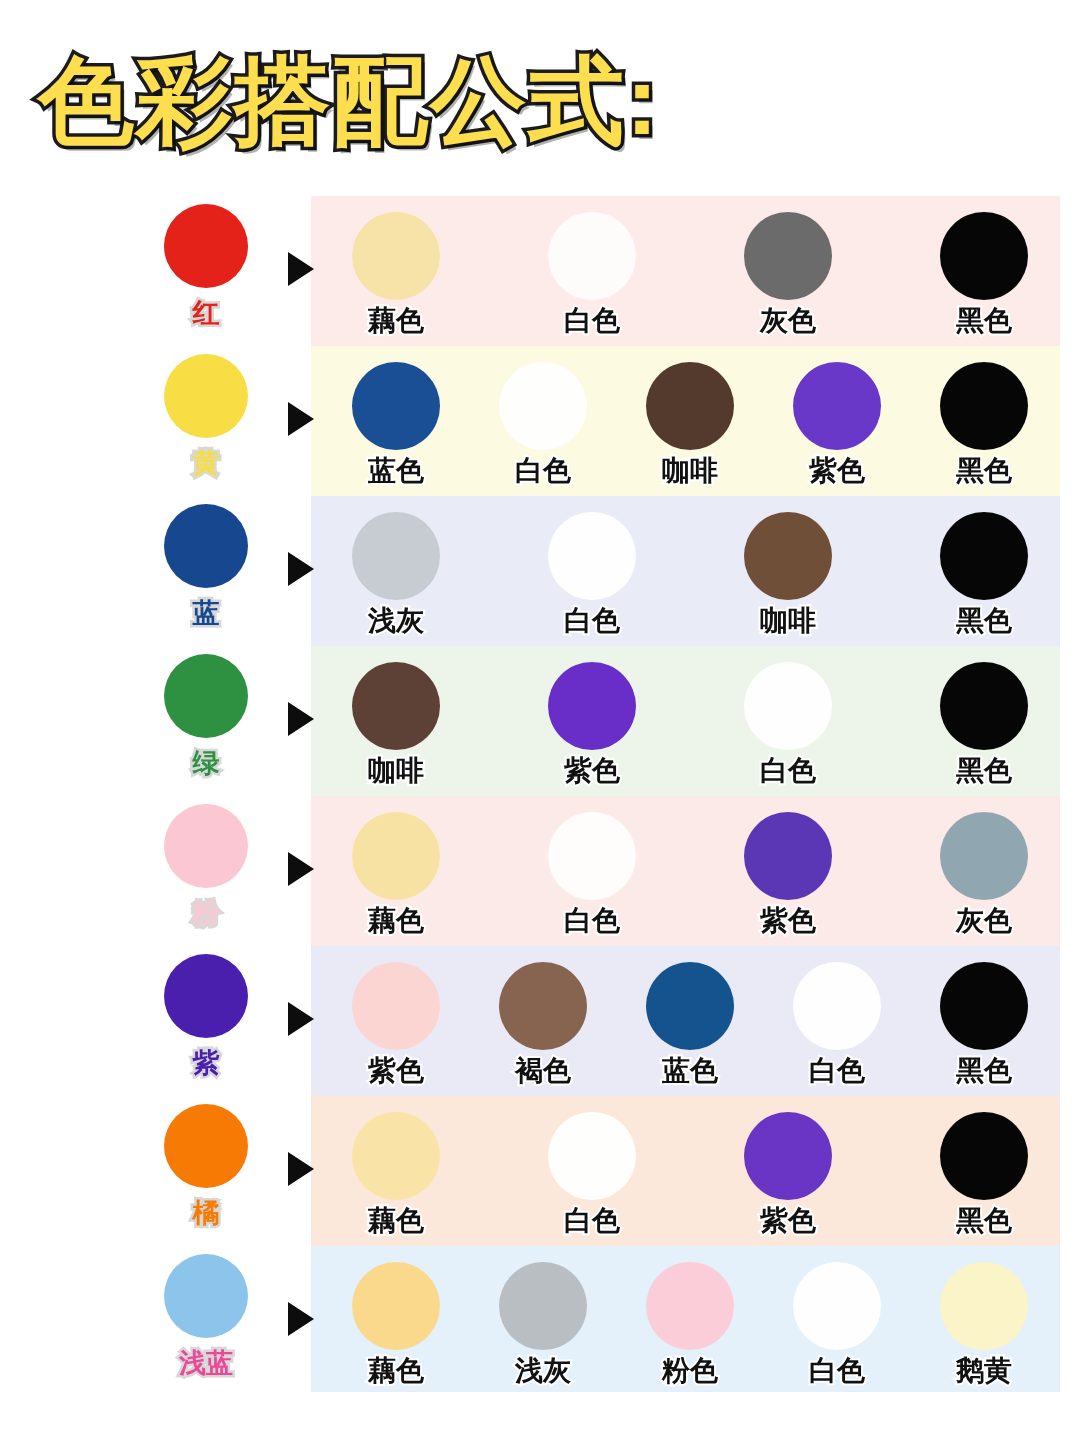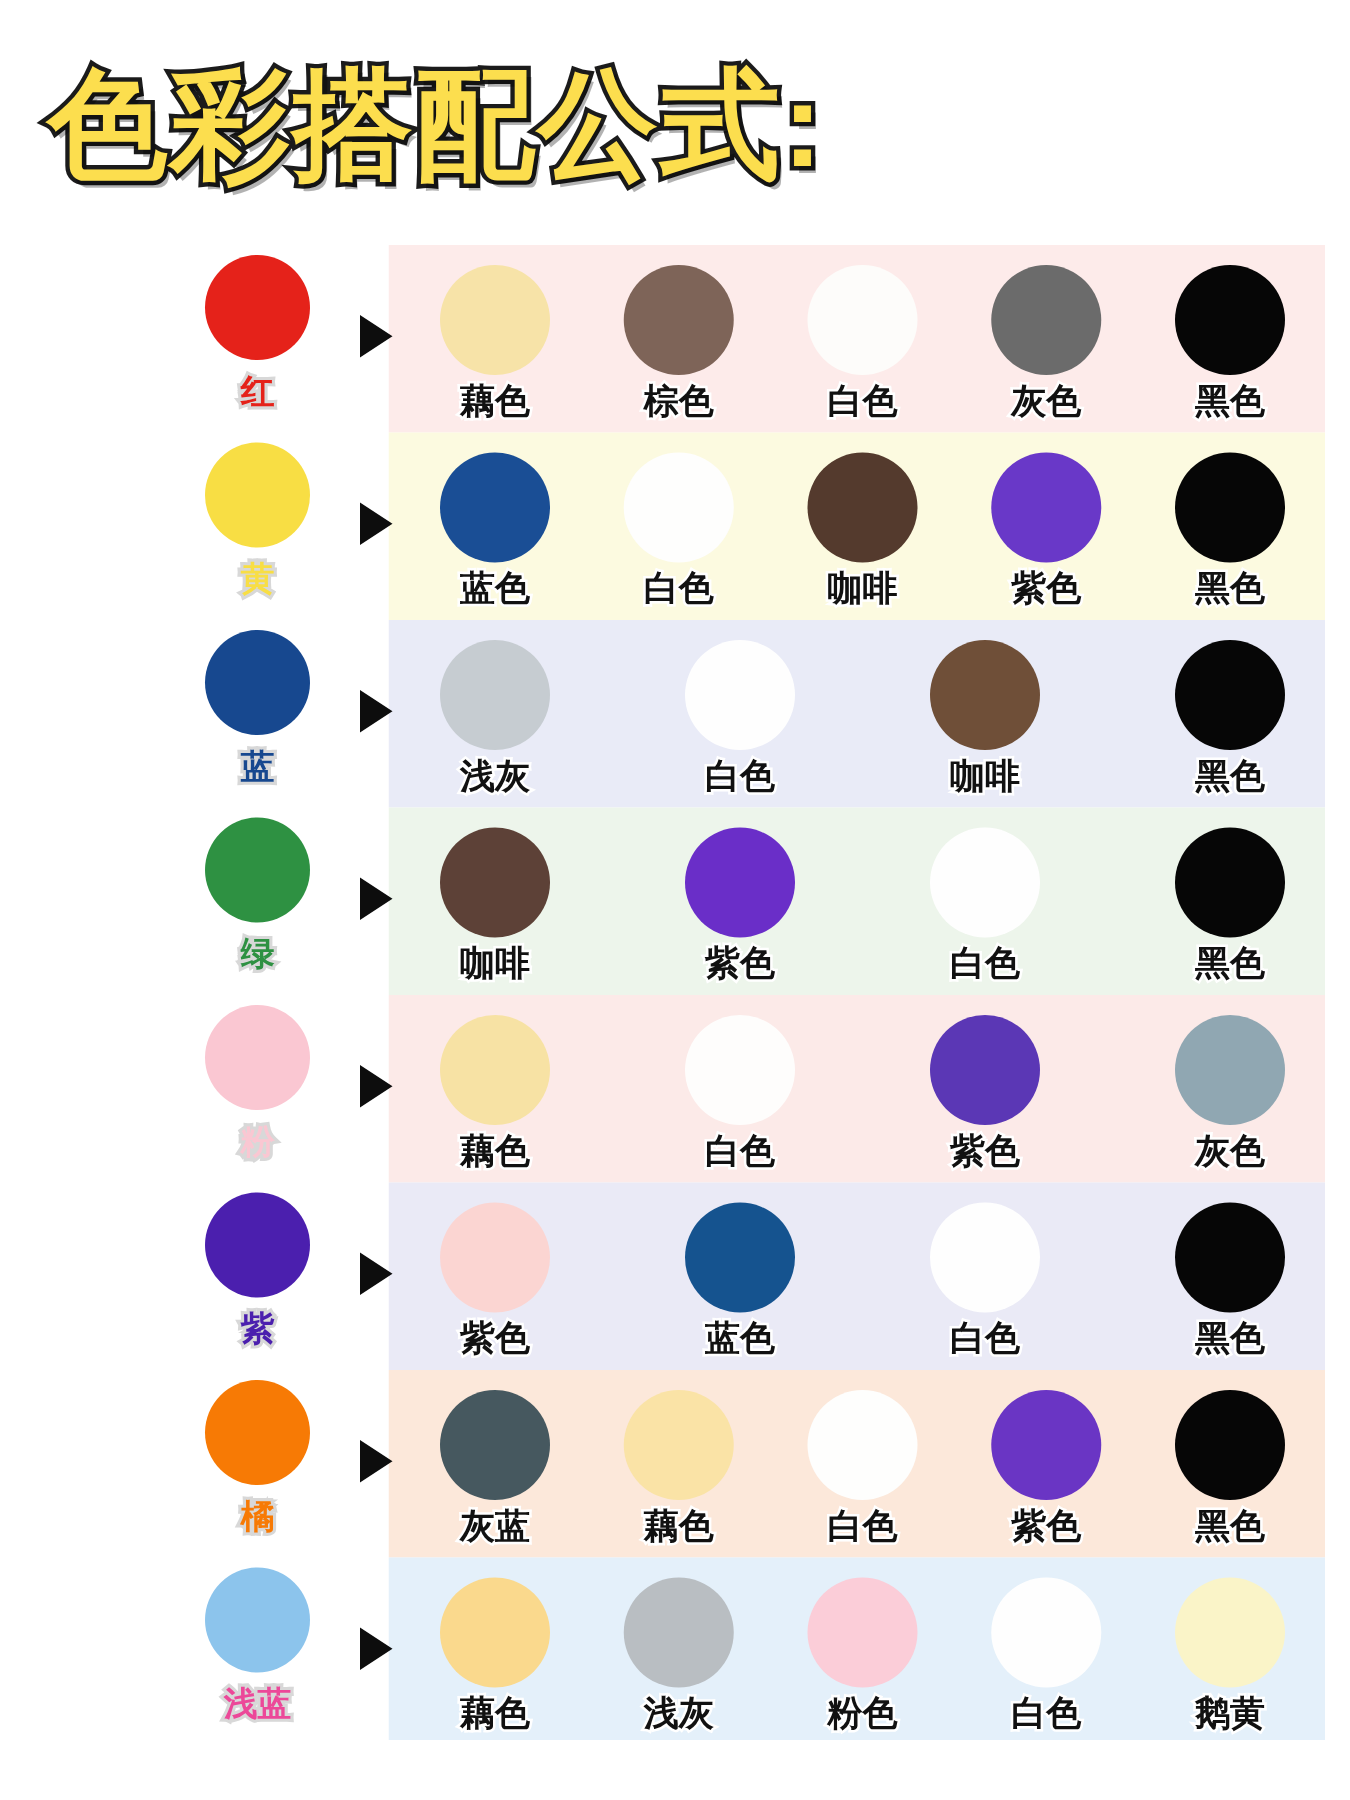--- a/index.html
+++ b/index.html
@@ -142,24 +142,20 @@
         <div class="key-dot" style="background: rgb(229, 34, 26);"></div>
         <div class="key-label" style="color: rgb(229, 34, 26);">红</div>
       </div>
       <div class="arrow"></div>
       <div class="swatches">
         <div class="swatch">
           <div class="swatch-dot" style="background: rgb(247, 227, 168);"></div>
           <div class="swatch-label">藕色</div>
         </div>
         <div class="swatch">
-          <div class="swatch-dot" style="background: rgb(126, 100, 88);"></div>
-          <div class="swatch-label">棕色</div>
-        </div>
-        <div class="swatch">
           <div class="swatch-dot" style="background: rgb(253, 252, 250);"></div>
           <div class="swatch-label">白色</div>
         </div>
         <div class="swatch">
           <div class="swatch-dot" style="background: rgb(107, 107, 107);"></div>
           <div class="swatch-label">灰色</div>
         </div>
         <div class="swatch">
           <div class="swatch-dot" style="background: rgb(6, 6, 6);"></div>
           <div class="swatch-label">黑色</div>
@@ -280,20 +276,24 @@
         <div class="key-dot" style="background: rgb(75, 31, 174);"></div>
         <div class="key-label" style="color: rgb(75, 31, 174);">紫</div>
       </div>
       <div class="arrow"></div>
       <div class="swatches">
         <div class="swatch">
           <div class="swatch-dot" style="background: rgb(251, 213, 210);"></div>
           <div class="swatch-label">紫色</div>
         </div>
         <div class="swatch">
+          <div class="swatch-dot" style="background: rgb(134, 100, 80);"></div>
+          <div class="swatch-label">褐色</div>
+        </div>
+        <div class="swatch">
           <div class="swatch-dot" style="background: rgb(21, 83, 143);"></div>
           <div class="swatch-label">蓝色</div>
         </div>
         <div class="swatch">
           <div class="swatch-dot" style="background: rgb(254, 254, 254);"></div>
           <div class="swatch-label">白色</div>
         </div>
         <div class="swatch">
           <div class="swatch-dot" style="background: rgb(6, 6, 6);"></div>
           <div class="swatch-label">黑色</div>
@@ -302,24 +302,20 @@
     </div>
     <div class="row">
       <div class="row-band" style="background: rgb(252, 232, 218);"></div>
       <div class="key">
         <div class="key-dot" style="background: rgb(247, 122, 5);"></div>
         <div class="key-label" style="color: rgb(247, 122, 5);">橘</div>
       </div>
       <div class="arrow"></div>
       <div class="swatches">
         <div class="swatch">
-          <div class="swatch-dot" style="background: rgb(70, 88, 95);"></div>
-          <div class="swatch-label">灰蓝</div>
-        </div>
-        <div class="swatch">
           <div class="swatch-dot" style="background: rgb(250, 227, 166);"></div>
           <div class="swatch-label">藕色</div>
         </div>
         <div class="swatch">
           <div class="swatch-dot" style="background: rgb(254, 254, 253);"></div>
           <div class="swatch-label">白色</div>
         </div>
         <div class="swatch">
           <div class="swatch-dot" style="background: rgb(106, 53, 196);"></div>
           <div class="swatch-label">紫色</div>

